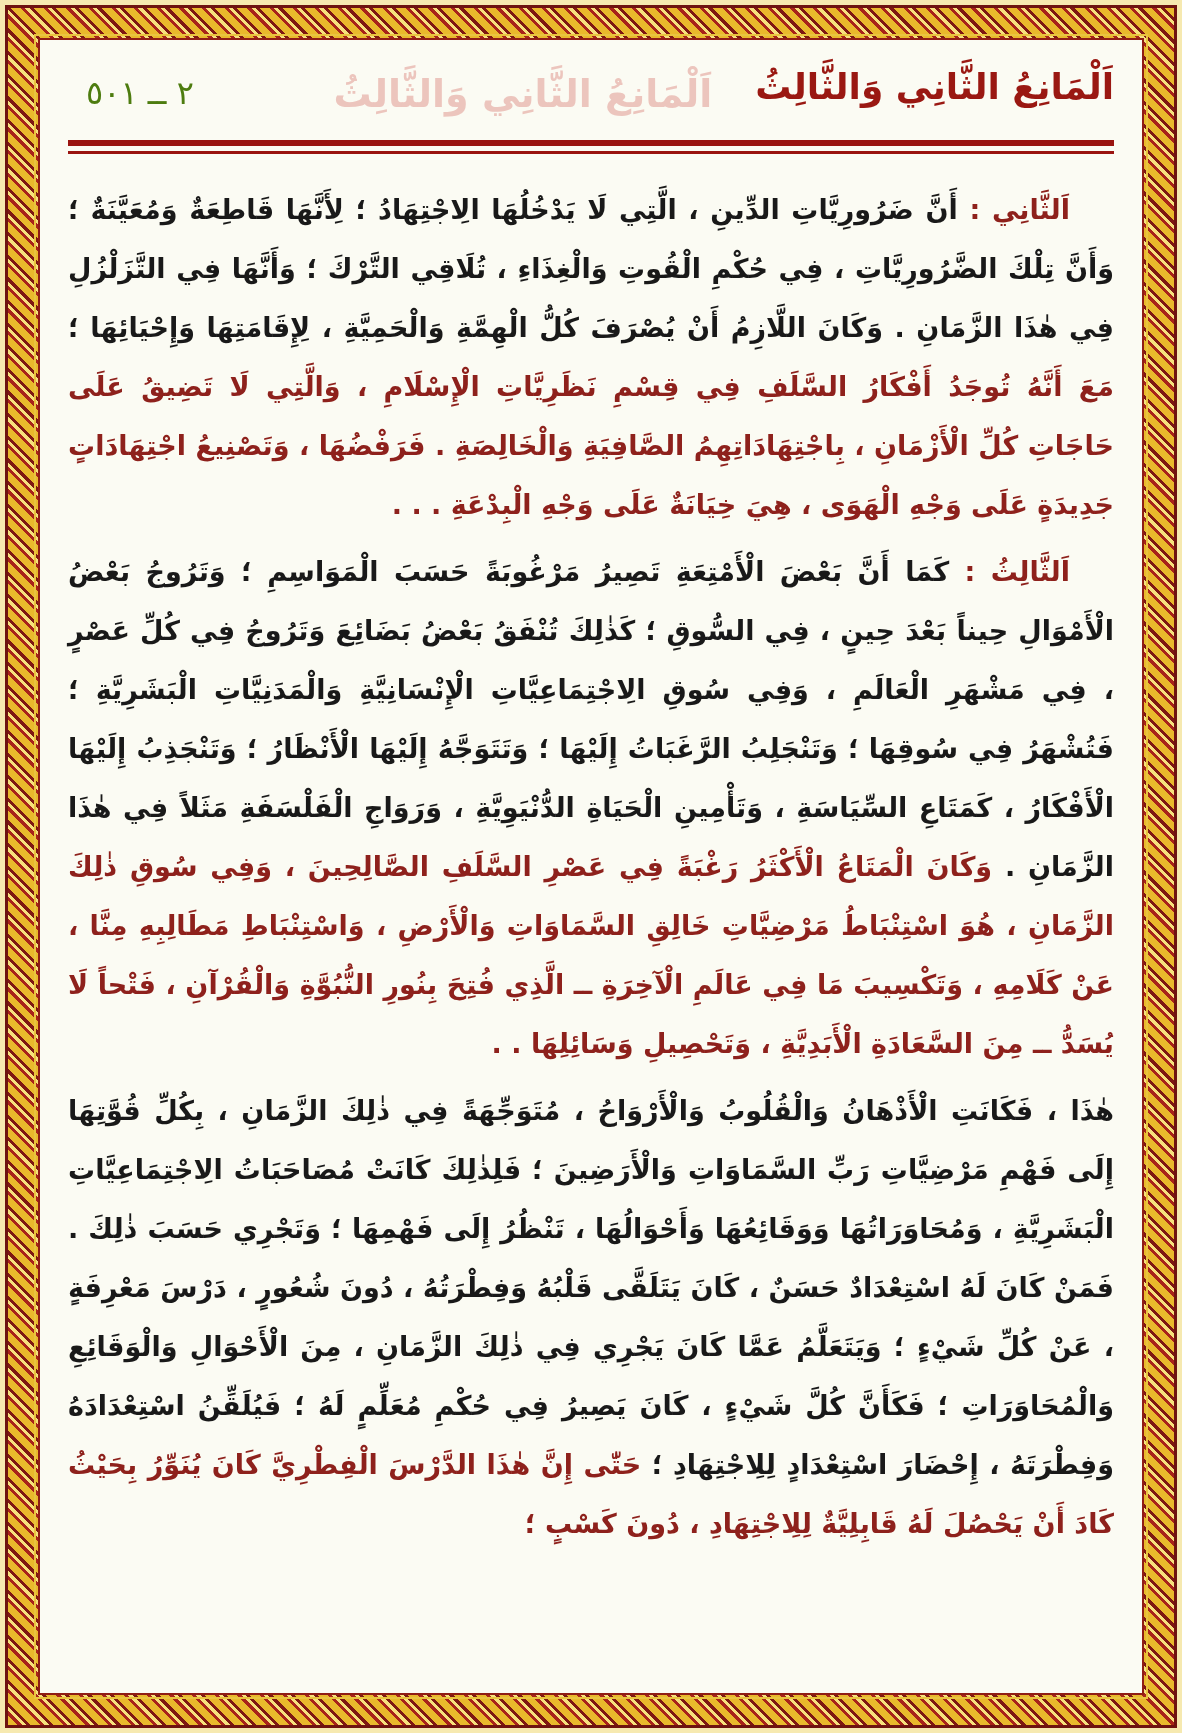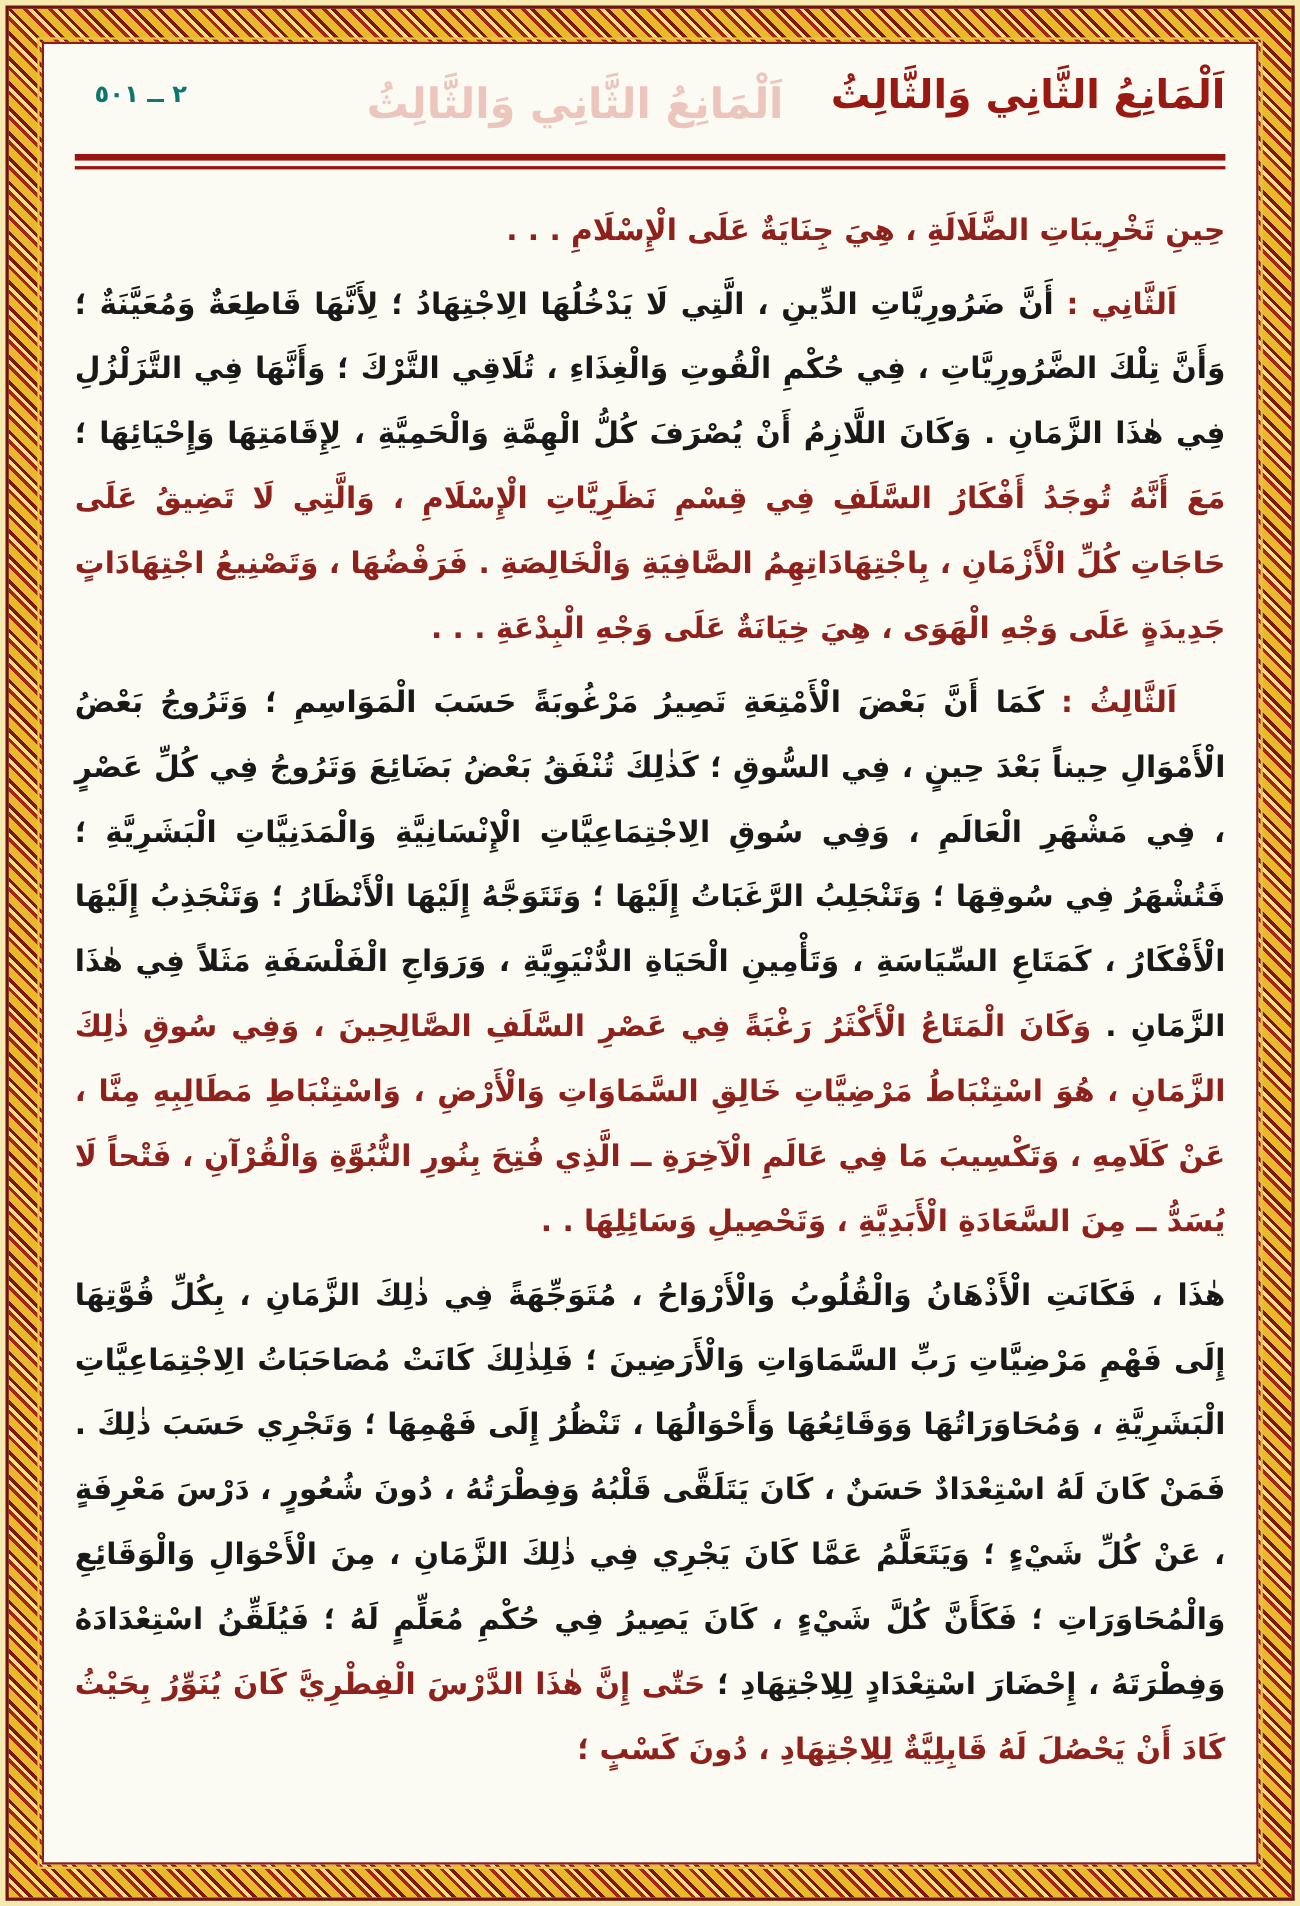--- a/index.html
+++ b/index.html
@@ -44,23 +44,23 @@
     direction: rtl;
   }
   .header {
     position: relative;
     height: 64px;
   }
   .page-number {
     position: absolute;
     left: 18px;
     top: 8px;
-    font-size: 22px;
-    font-weight: 700;
-    color: #0f766e;
+    font-size: 32px;
+    font-weight: 400;
+    color: #4d7c0f;
     direction: rtl;
   }
   .title-wrap {
     position: relative;
     text-align: right;
     height: 64px;
   }
   .title-ghost {
     position: absolute;
     left: 50%;
@@ -120,20 +120,19 @@
         <span class="title-ghost">اَلْمَانِعُ الثَّانِي وَالثَّالِثُ</span>
         <span class="page-title">اَلْمَانِعُ الثَّانِي وَالثَّالِثُ</span>
       </div>
       <div class="page-number">٢ ــ ٥٠١</div>
     </div>
 
     <div class="rule-top"></div>
     <div class="rule-bottom"></div>
 
     <div class="text-body">
-        <p class="para"><span class="red">حِينِ تَخْرِيبَاتِ الضَّلَالَةِ ، هِيَ جِنَايَةٌ عَلَى الْإِسْلَامِ . . .</span></p>
         <p class="para indent"><span class="red">اَلثَّانِي : </span><span class="black">أَنَّ ضَرُورِيَّاتِ الدِّينِ ، الَّتِي لَا يَدْخُلُهَا الِاجْتِهَادُ ؛ لِأَنَّهَا قَاطِعَةٌ وَمُعَيَّنَةٌ ؛ وَأَنَّ تِلْكَ الضَّرُورِيَّاتِ ، فِي حُكْمِ الْقُوتِ وَالْغِذَاءِ ، تُلَاقِي التَّرْكَ ؛ وَأَنَّهَا فِي التَّزَلْزُلِ فِي هٰذَا الزَّمَانِ . وَكَانَ اللَّازِمُ أَنْ يُصْرَفَ كُلُّ الْهِمَّةِ وَالْحَمِيَّةِ ، لِإِقَامَتِهَا وَإِحْيَائِهَا ؛ </span><span class="red">مَعَ أَنَّهُ تُوجَدُ أَفْكَارُ السَّلَفِ فِي قِسْمِ نَظَرِيَّاتِ الْإِسْلَامِ ، وَالَّتِي لَا تَضِيقُ عَلَى حَاجَاتِ كُلِّ الْأَزْمَانِ ، بِاجْتِهَادَاتِهِمُ الصَّافِيَةِ وَالْخَالِصَةِ . فَرَفْضُهَا ، وَتَصْنِيعُ اجْتِهَادَاتٍ جَدِيدَةٍ عَلَى وَجْهِ الْهَوَى ، هِيَ خِيَانَةٌ عَلَى وَجْهِ الْبِدْعَةِ . . .</span></p>
         <p class="para indent"><span class="red">اَلثَّالِثُ : </span><span class="black">كَمَا أَنَّ بَعْضَ الْأَمْتِعَةِ تَصِيرُ مَرْغُوبَةً حَسَبَ الْمَوَاسِمِ ؛ وَتَرُوجُ بَعْضُ الْأَمْوَالِ حِيناً بَعْدَ حِينٍ ، فِي السُّوقِ ؛ كَذٰلِكَ تُنْفَقُ بَعْضُ بَضَائِعَ وَتَرُوجُ فِي كُلِّ عَصْرٍ ، فِي مَشْهَرِ الْعَالَمِ ، وَفِي سُوقِ الِاجْتِمَاعِيَّاتِ الْإِنْسَانِيَّةِ وَالْمَدَنِيَّاتِ الْبَشَرِيَّةِ ؛ فَتُشْهَرُ فِي سُوقِهَا ؛ وَتَنْجَلِبُ الرَّغَبَاتُ إِلَيْهَا ؛ وَتَتَوَجَّهُ إِلَيْهَا الْأَنْظَارُ ؛ وَتَنْجَذِبُ إِلَيْهَا الْأَفْكَارُ ، كَمَتَاعِ السِّيَاسَةِ ، وَتَأْمِينِ الْحَيَاةِ الدُّنْيَوِيَّةِ ، وَرَوَاجِ الْفَلْسَفَةِ مَثَلاً فِي هٰذَا الزَّمَانِ . </span><span class="red">وَكَانَ الْمَتَاعُ الْأَكْثَرُ رَغْبَةً فِي عَصْرِ السَّلَفِ الصَّالِحِينَ ، وَفِي سُوقِ ذٰلِكَ الزَّمَانِ ، هُوَ اسْتِنْبَاطُ مَرْضِيَّاتِ خَالِقِ السَّمَاوَاتِ وَالْأَرْضِ ، وَاسْتِنْبَاطِ مَطَالِبِهِ مِنَّا ، عَنْ كَلَامِهِ ، وَتَكْسِيبَ مَا فِي عَالَمِ الْآخِرَةِ ــ الَّذِي فُتِحَ بِنُورِ النُّبُوَّةِ وَالْقُرْآنِ ، فَتْحاً لَا يُسَدُّ ــ مِنَ السَّعَادَةِ الْأَبَدِيَّةِ ، وَتَحْصِيلِ وَسَائِلِهَا . .</span></p>
         <p class="para"><span class="black">هٰذَا ، فَكَانَتِ الْأَذْهَانُ وَالْقُلُوبُ وَالْأَرْوَاحُ ، مُتَوَجِّهَةً فِي ذٰلِكَ الزَّمَانِ ، بِكُلِّ قُوَّتِهَا إِلَى فَهْمِ مَرْضِيَّاتِ رَبِّ السَّمَاوَاتِ وَالْأَرَضِينَ ؛ فَلِذٰلِكَ كَانَتْ مُصَاحَبَاتُ الِاجْتِمَاعِيَّاتِ الْبَشَرِيَّةِ ، وَمُحَاوَرَاتُهَا وَوَقَائِعُهَا وَأَحْوَالُهَا ، تَنْظُرُ إِلَى فَهْمِهَا ؛ وَتَجْرِي حَسَبَ ذٰلِكَ . فَمَنْ كَانَ لَهُ اسْتِعْدَادٌ حَسَنٌ ، كَانَ يَتَلَقَّى قَلْبُهُ وَفِطْرَتُهُ ، دُونَ شُعُورٍ ، دَرْسَ مَعْرِفَةٍ ، عَنْ كُلِّ شَيْءٍ ؛ وَيَتَعَلَّمُ عَمَّا كَانَ يَجْرِي فِي ذٰلِكَ الزَّمَانِ ، مِنَ الْأَحْوَالِ وَالْوَقَائِعِ وَالْمُحَاوَرَاتِ ؛ فَكَأَنَّ كُلَّ شَيْءٍ ، كَانَ يَصِيرُ فِي حُكْمِ مُعَلِّمٍ لَهُ ؛ فَيُلَقِّنُ اسْتِعْدَادَهُ وَفِطْرَتَهُ ، إِحْضَارَ اسْتِعْدَادٍ لِلِاجْتِهَادِ ؛ </span><span class="red">حَتّٰى إِنَّ هٰذَا الدَّرْسَ الْفِطْرِيَّ كَانَ يُنَوِّرُ بِحَيْثُ كَادَ أَنْ يَحْصُلَ لَهُ قَابِلِيَّةٌ لِلِاجْتِهَادِ ، دُونَ كَسْبٍ ؛</span></p>
       </div>
 
   </div>
 </div>
 
 </body></html>

